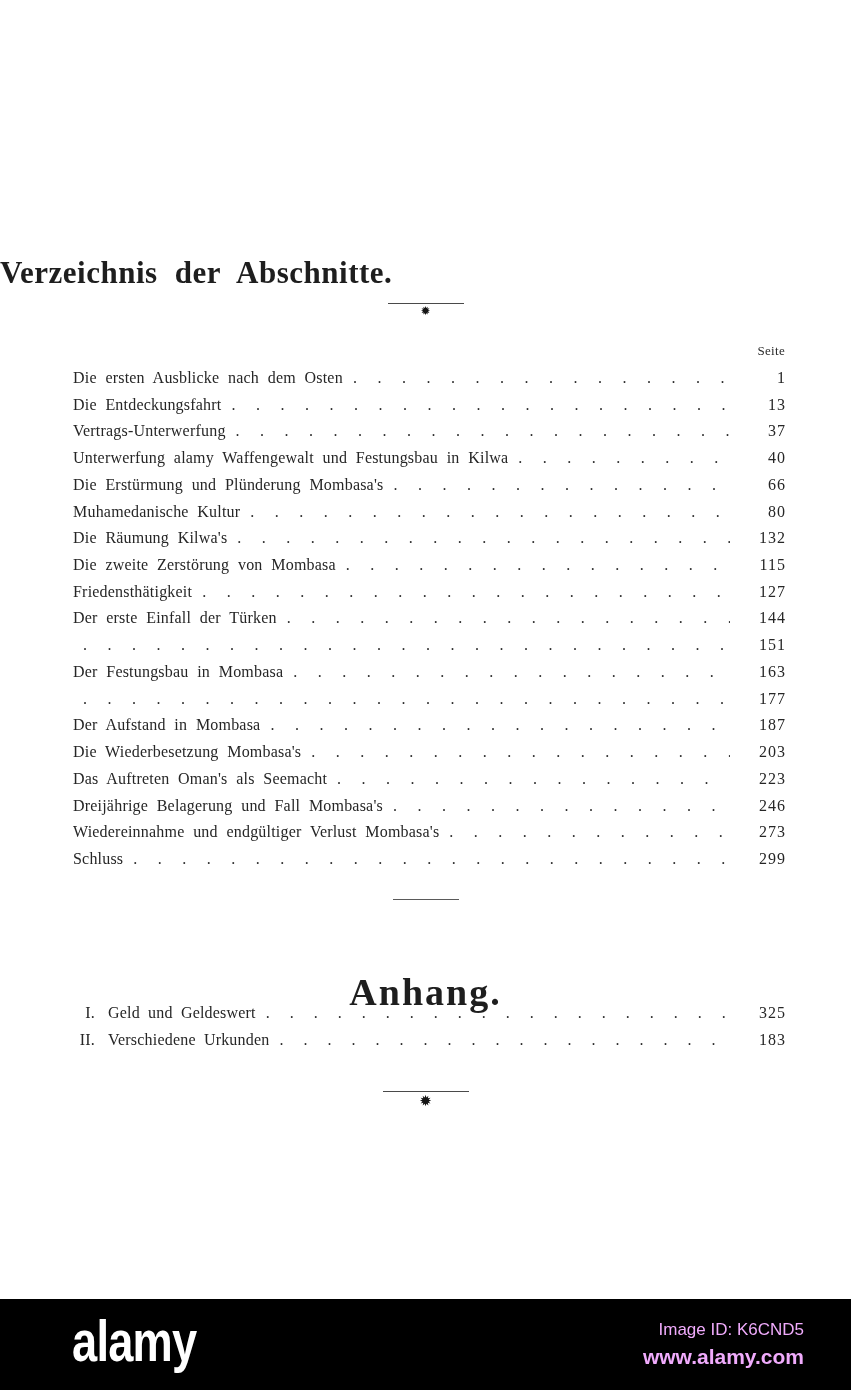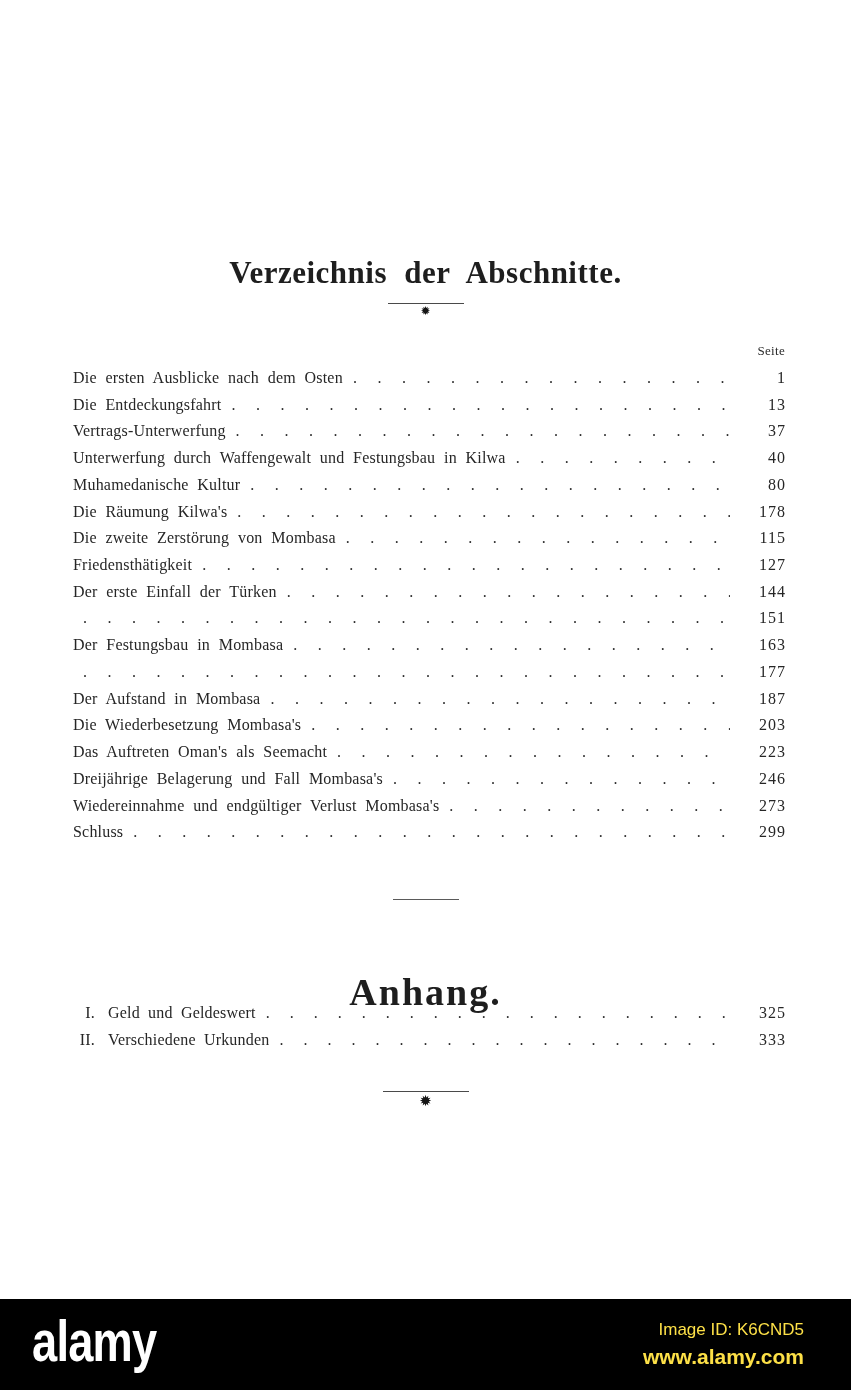--- a/index.html
+++ b/index.html
@@ -8,21 +8,20 @@
     background: #ffffff;
     position: relative;
     overflow: hidden;
     font-family: "Liberation Serif", "DejaVu Serif", serif;
     color: #262626;
   }
 
   
   .doc-title {
     position: absolute; top: 234px; left: 0; width: 100%;
-    text-align: center;
     font-size: 31px;
     word-spacing: 9px;
     letter-spacing: 0.5px;
     color: #1e1e1e;
   }
 
   .ornament {
     position: absolute; left: 0; width: 100%;
     display: flex; flex-direction: column; align-items: center;
   }
@@ -88,35 +87,35 @@
     white-space: nowrap;
   }
   .anhang-num { flex: none; width: 22px; text-align: right; margin-right: 13px; }
 
   
   .alamy-bar {
     position: absolute; top: 1299px; left: 0;
     width: 851px; height: 91px;
     background: #000000;
     display: flex; justify-content: space-between; align-items: center;
-    padding: 0 47px 0 32px;
+    padding: 0 47px 0 72px;
     box-sizing: border-box;
     font-family: "Liberation Sans", sans-serif;
   }
   .alamy-logo {
     color: #ffffff;
     font-weight: 700;
     font-size: 58px;
     line-height: 1;
     letter-spacing: -1px;
     transform: scaleX(0.78);
     transform-origin: left center;
     padding-bottom: 8px;
   }
-  .alamy-meta { text-align: right; color: #fde047; }
+  .alamy-meta { text-align: right; color: #f0abfc; }
   .alamy-image-id { font-size: 17px; font-weight: 400; margin-bottom: 5px; }
   .alamy-url { font-size: 21px; font-weight: 700; }
 </style>
 </head>
 <body>
 
 <h1 class="doc-title">Verzeichnis der Abschnitte.</h1>
 
 <div class="ornament ornament-top">
   <div class="orn-line"></div>
@@ -138,36 +137,41 @@
     <span class="toc-page">13</span>
   </div>
 
   <div class="toc-row">
     <span class="toc-title">Vertrags-Unterwerfung</span>
     <span class="leader"></span>
     <span class="toc-page">37</span>
   </div>
 
   <div class="toc-row">
-    <span class="toc-title">Unterwerfung durch Waffengewalt und Festungsbau in Kilwa</span>
+    <span class="toc-title">Unterwerfung alamy Waffengewalt und Festungsbau in Kilwa</span>
     <span class="leader"></span>
     <span class="toc-page">40</span>
   </div>
 
+  <div class="toc-row">
+    <span class="toc-title">Die Erstürmung und Plünderung Mombasa's</span>
+    <span class="leader"></span>
+    <span class="toc-page">66</span>
+  </div>
 
   <div class="toc-row">
     <span class="toc-title">Muhamedanische Kultur</span>
     <span class="leader"></span>
     <span class="toc-page">80</span>
   </div>
 
   <div class="toc-row">
     <span class="toc-title">Die Räumung Kilwa's</span>
     <span class="leader"></span>
-    <span class="toc-page">178</span>
+    <span class="toc-page">132</span>
   </div>
 
   <div class="toc-row">
     <span class="toc-title">Die zweite Zerstörung von Mombasa</span>
     <span class="leader"></span>
     <span class="toc-page">115</span>
   </div>
 
   <div class="toc-row">
     <span class="toc-title">Friedensthätigkeit</span>
@@ -245,21 +249,21 @@
     <span class="anhang-num">I.</span>
     <span class="toc-title">Geld und Geldeswert</span>
     <span class="leader"></span>
     <span class="toc-page">325</span>
   </div>
 
   <div class="anhang-row">
     <span class="anhang-num">II.</span>
     <span class="toc-title">Verschiedene Urkunden</span>
     <span class="leader"></span>
-    <span class="toc-page">333</span>
+    <span class="toc-page">183</span>
   </div>
 </div>
 
 <div class="ornament ornament-bottom">
   <div class="orn-line"></div>
   <div class="orn-star">✹</div>
 </div>
 
 <div class="alamy-bar">
   <div class="alamy-logo">alamy</div>

